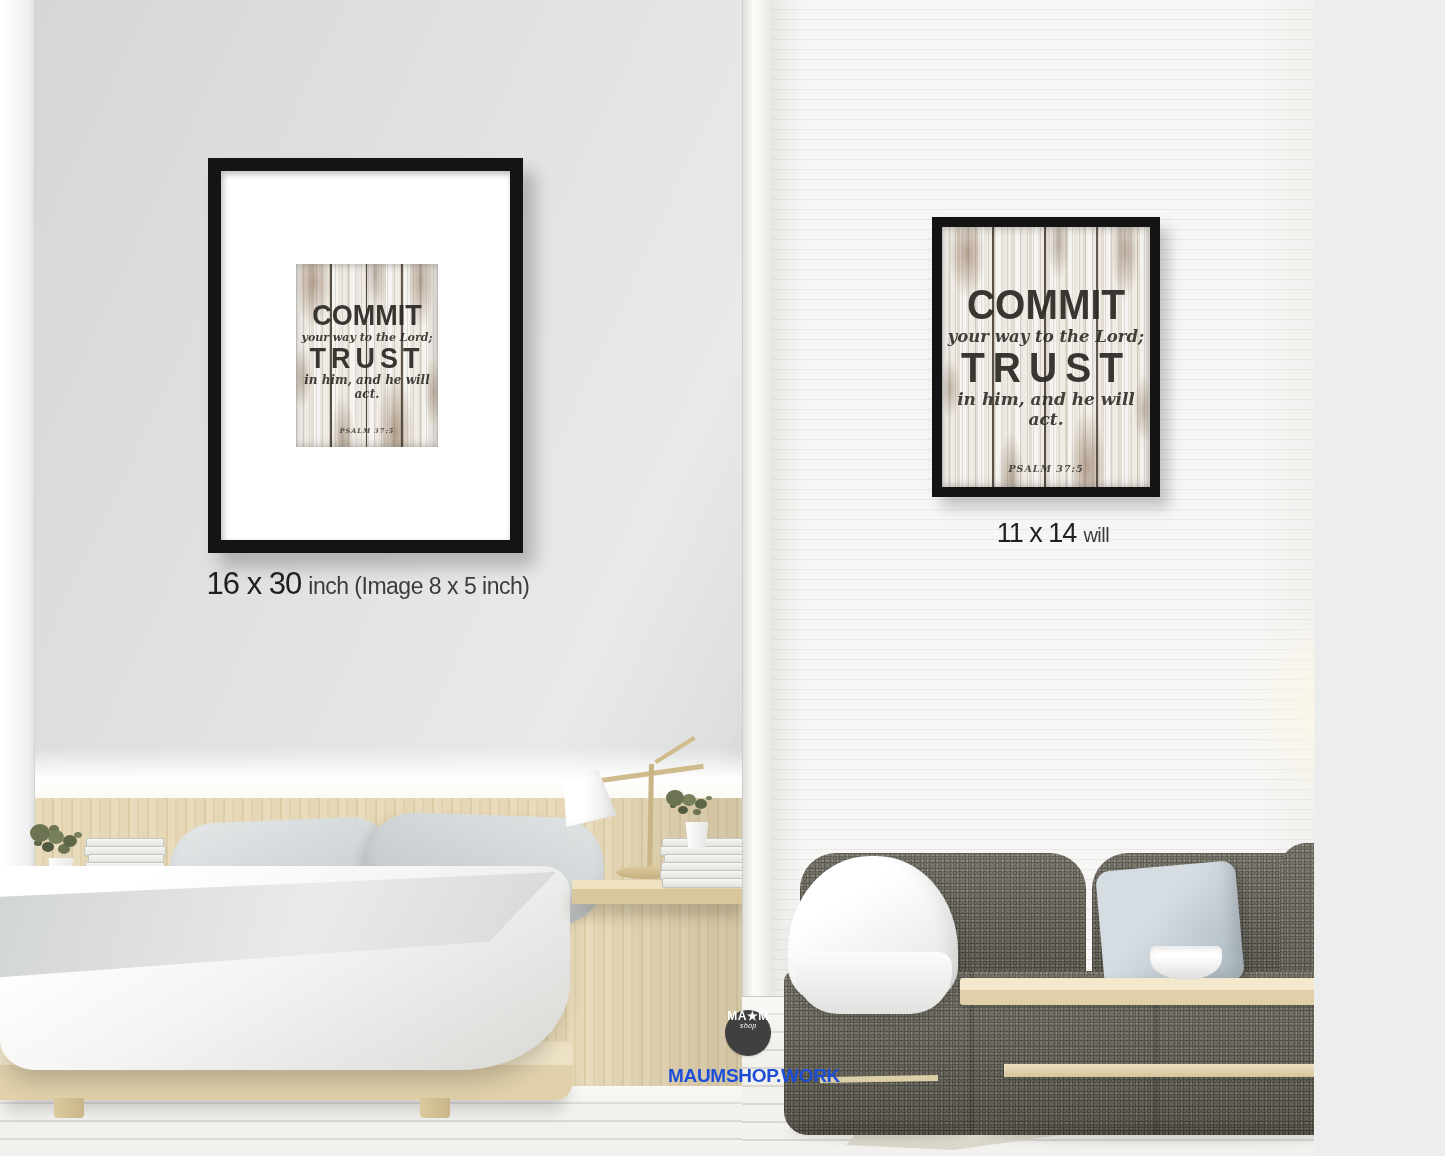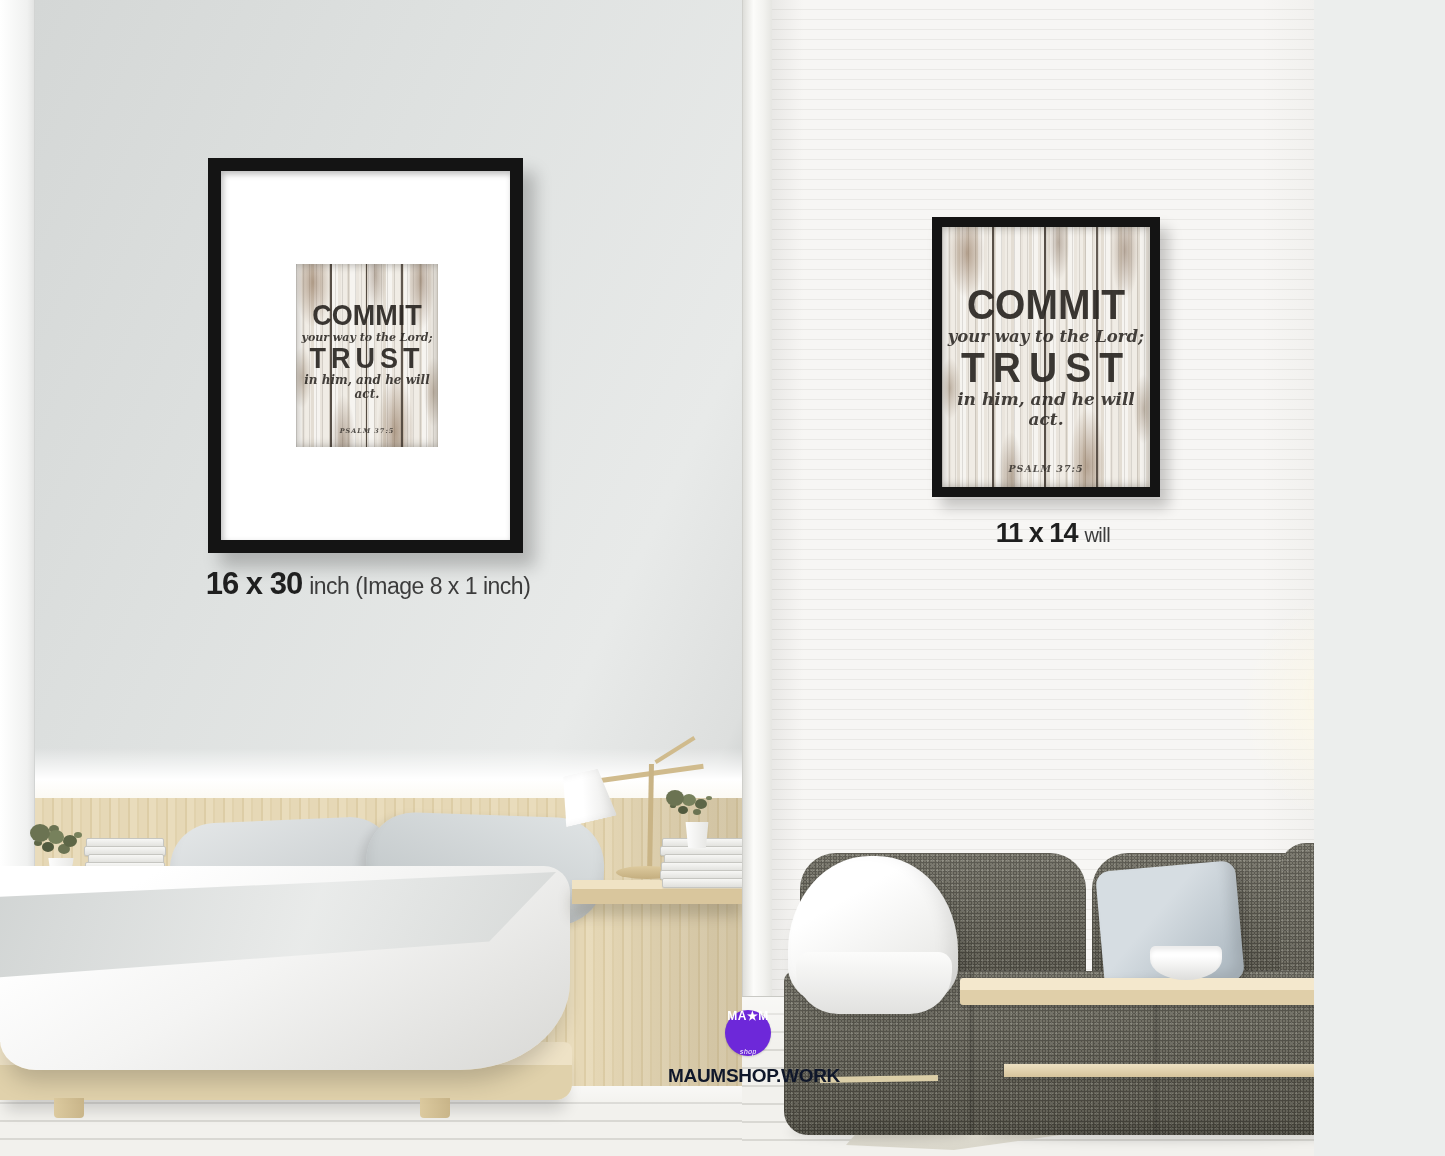--- a/index.html
+++ b/index.html
@@ -32,21 +32,21 @@
      box-shadow:inset 0 0 10px rgba(30,25,20,.35);}
 
   
   .art-text{position:relative;width:100%;height:100%;text-align:center;color:#2b2723;}
   .aw1{font-weight:900;letter-spacing:0;transform:scaleY(1.08);line-height:1;opacity:.92;}
   .aph{font-family:"DejaVu Serif",serif;font-style:italic;font-weight:700;opacity:.88;}
   .aw2{font-weight:900;line-height:1;transform:scaleY(1.08);opacity:.92;}
   .aref{font-family:"DejaVu Serif",serif;font-style:italic;font-weight:700;opacity:.8;}
 
   .size-label{white-space:nowrap;color:#1f1f1f;}
-  .size-bold{font-weight:700;letter-spacing:-1px;}
+  .size-bold{font-weight:400;letter-spacing:-1px;}
   .size-rest{font-weight:400;color:#3c3c3c;margin-left:7px;letter-spacing:-0.5px;}
 
   .book{height:8px;border:1px solid #c6c6c1;border-radius:2px;background:linear-gradient(180deg,#f7f7f5,#e0e0dc);margin-top:-2px;box-shadow:0 1px 1px rgba(0,0,0,.08);}
   .leg-wood{background:linear-gradient(90deg,#ead- , #e9dcba 0 45%,#cdb98d 45% 100%);border-radius:2px;}
 </style>
 </head>
 <body>
 
 <div id="canvas">
 
@@ -165,39 +165,39 @@
           <div class="aw1" style="font-size:27px;">COMMIT</div>
           <div class="aph" style="font-size:11px;margin-top:2px;">your way to the Lord;</div>
           <div class="aw2" style="font-size:27px;letter-spacing:5px;margin-top:1px;">TRUST</div>
           <div class="aph" style="font-size:12px;margin-top:1px;">in him, and he will act.</div>
           <div class="aref" style="font-size:6.5px;letter-spacing:1px;margin-top:26px;">PSALM 37:5</div>
         </div>
       </div>
     </div>
   </div>
   <div class="abs size-label" style="left:188px;top:566px;width:360px;text-align:center;font-size:23px;">
-    <span class="size-bold" style="font-size:31px;">16 x 30</span><span class="size-rest">inch (Image 8 x 1 inch)</span>
+    <span class="size-bold" style="font-size:31px;">16 x 30</span><span class="size-rest">inch (Image 8 x 5 inch)</span>
   </div>
 
   <div class="abs" style="left:932px;top:217px;width:228px;height:280px;background:#141414;box-shadow:9px 11px 13px rgba(0,0,0,.20);">
     <div class="abs art-wood" style="left:10px;top:10px;width:208px;height:260px;">
       <div class="art-text" style="padding-top:58px;box-sizing:border-box;">
         <div class="aw1" style="font-size:39px;">COMMIT</div>
         <div class="aph" style="font-size:16.5px;margin-top:3px;">your way to the Lord;</div>
         <div class="aw2" style="font-size:39px;letter-spacing:8px;margin-top:2px;">TRUST</div>
         <div class="aph" style="font-size:17px;margin-top:2px;">in him, and he will act.</div>
         <div class="aref" style="font-size:9.5px;letter-spacing:1px;margin-top:34px;">PSALM 37:5</div>
       </div>
     </div>
   </div>
   <div class="abs size-label" style="left:953px;top:518px;width:200px;text-align:center;font-size:20px;">
     <span class="size-bold" style="font-size:27px;">11 x 14</span><span class="size-rest">will</span>
   </div>
 
   <div class="abs" style="left:668px;top:1010px;width:160px;text-align:center;">
-    <div style="width:46px;height:46px;margin:0 auto;border-radius:50%;background:#6d28d9;color:#ffffff;display:flex;flex-direction:column;align-items:center;justify-content:space-between;box-shadow:0 1px 2px rgba(0,0,0,.15);">
+    <div style="width:46px;height:46px;margin:0 auto;border-radius:50%;background:#404040;color:#ffffff;display:flex;flex-direction:column;align-items:center;justify-content:flex-start;box-shadow:0 1px 2px rgba(0,0,0,.15);">
       <div style="font-weight:700;font-size:12px;letter-spacing:.5px;line-height:1;">MA★M</div>
       <div style="font-family:Liberation Mono, monospace;font-style:italic;font-size:7px;line-height:1.2;">shop</div>
     </div>
-    <div style="margin-top:9px;font-weight:700;font-size:19px;letter-spacing:-.3px;color:#0f172a;">MAUMSHOP.WORK</div>
+    <div style="margin-top:9px;font-weight:700;font-size:19px;letter-spacing:-.3px;color:#1d4ed8;">MAUMSHOP.WORK</div>
   </div>
 
 </div>
 
 </body></html>

